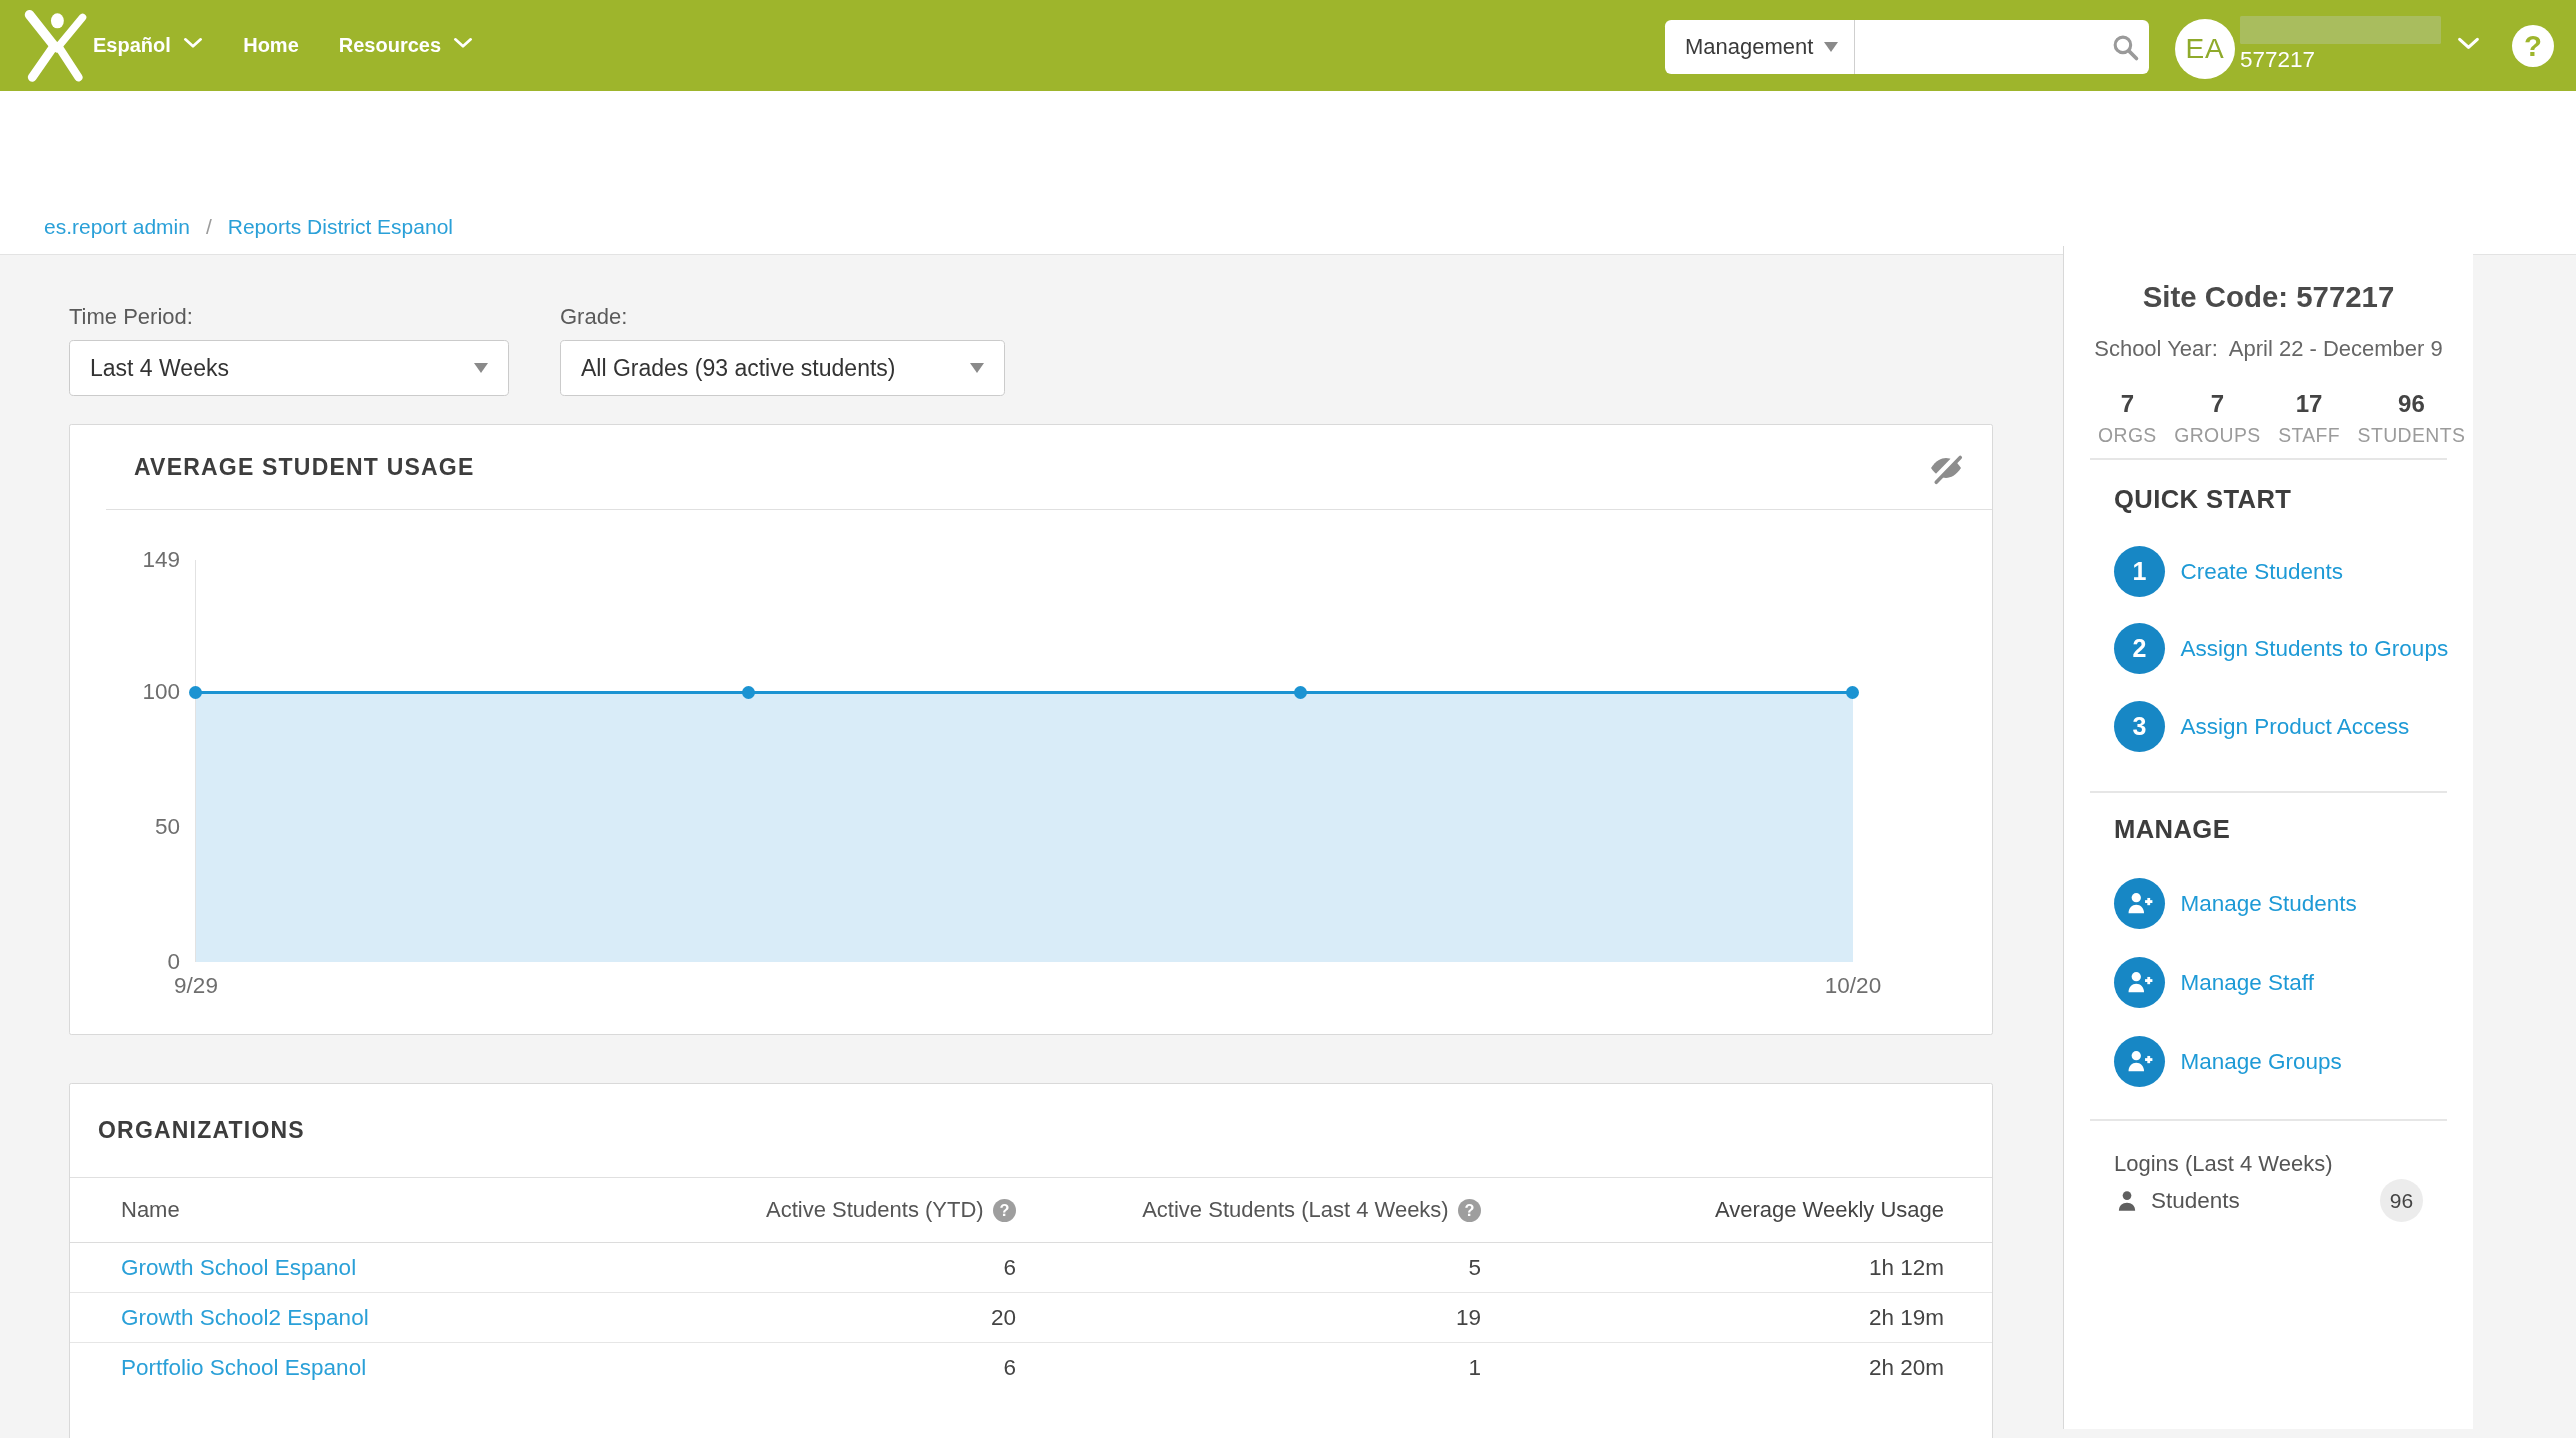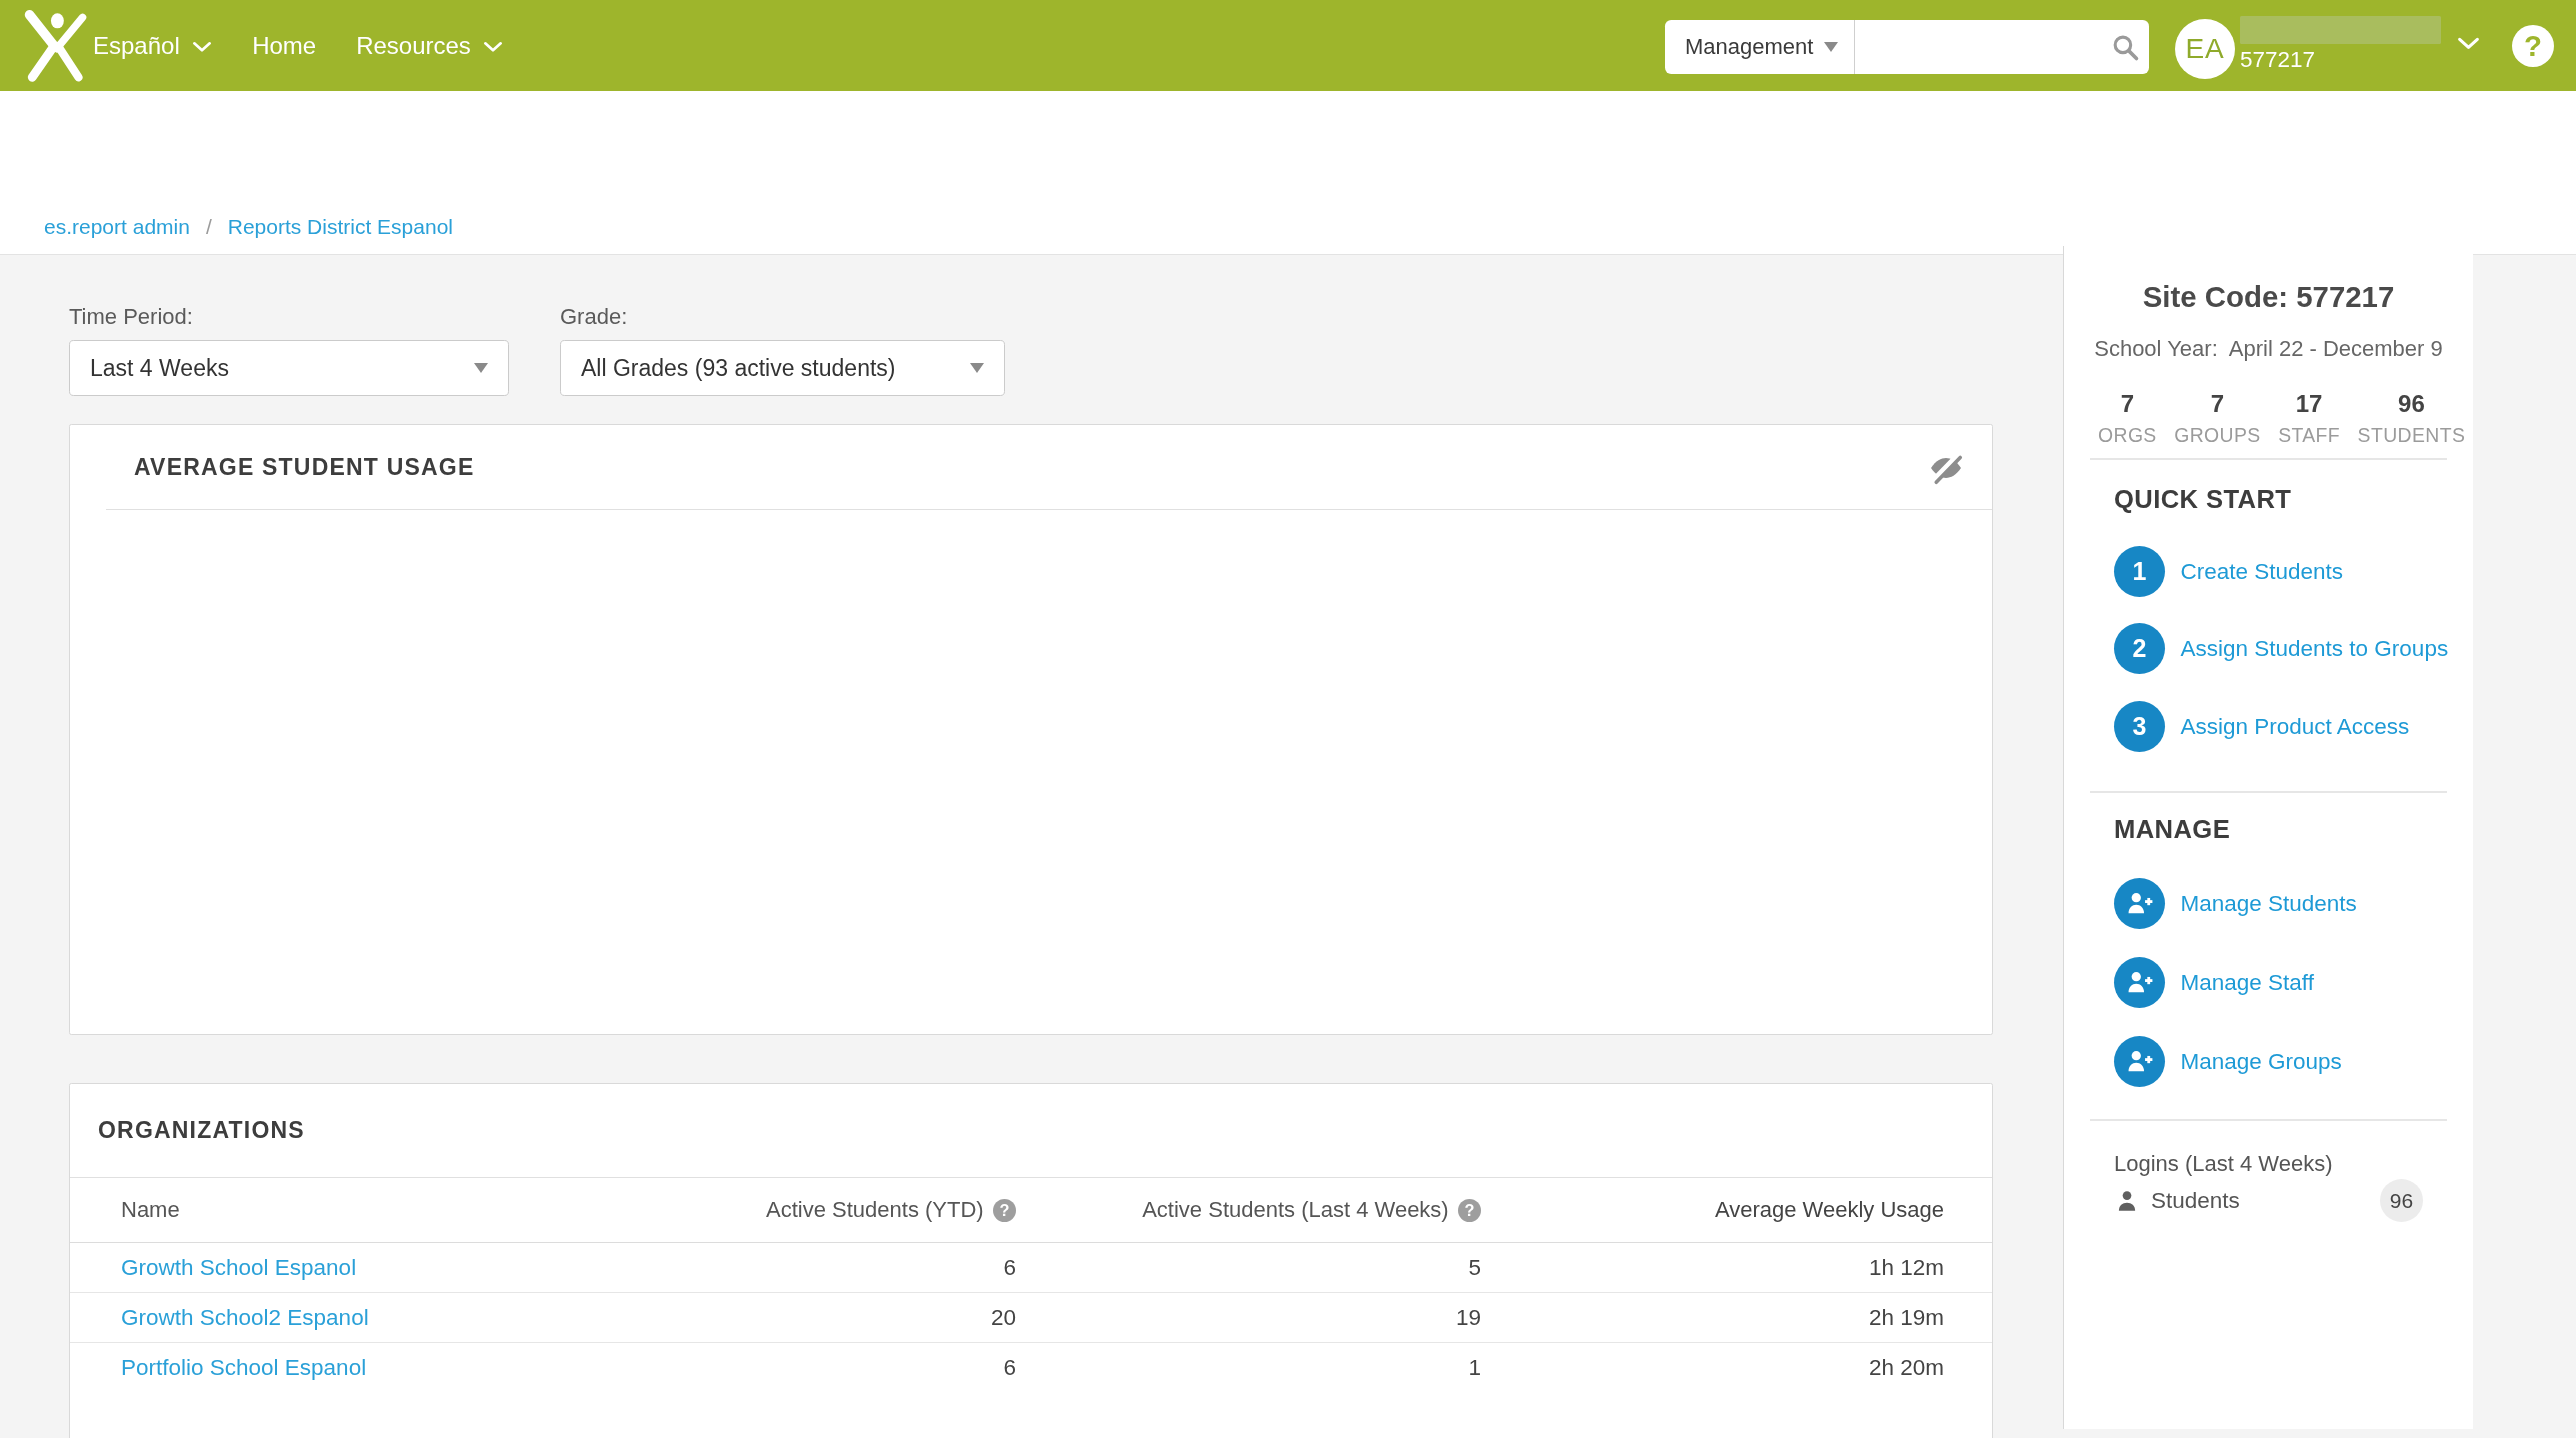--- a/index.html
+++ b/index.html
@@ -6,21 +6,21 @@
   html,body { width:2576px; height:1438px; }
   body {
     position:relative; overflow:hidden; background:#f4f4f4;
     font-family:"Liberation Sans", sans-serif; color:#444;
     -webkit-font-smoothing:antialiased;
   }
   
   .topnav { position:absolute; left:0; top:0; width:2576px; height:91px; background:#9eb52c; }
   .logo { position:absolute; left:20px; top:7.7px; width:68px; height:76px; cursor:pointer; }
   .nav-items { position:absolute; left:93px; top:0; height:91px; display:flex; align-items:center; gap:0; }
-  .nav-item { display:flex; align-items:center; color:#fff; font-size:24px; font-weight:400; cursor:pointer; }
+  .nav-item { display:flex; align-items:flex-start; color:#fff; font-size:20px; font-weight:700; cursor:pointer; }
   .nav-item .lbl { white-space:nowrap; }
   .nav-chev { margin-left:12.4px; margin-top:3.1px; }
   .nav-gap { width:40px; }
   .searchbox { position:absolute; left:1665px; top:20px; width:484px; height:54px; background:#fff; border-radius:6.2px; display:flex; align-items:stretch; overflow:hidden; }
   .search-scope { display:flex; align-items:center; padding:0 15.5px 0 20px; cursor:pointer; border-right:1.5px solid #cfcfcf; }
   .search-scope .scope-lbl { font-size:22px; color:#3a3a3a; }
   .tri-down { width:0; height:0; border-left:7.7px solid transparent; border-right:7.7px solid transparent; border-top:10px solid #8a8a8a; margin-left:11px; }
   .search-input { flex:1; border:none; outline:none; font-size:22px; padding:0 11px; color:#333; background:#fff; min-width:0; }
   .search-mag { width:48px; display:flex; align-items:center; justify-content:center; cursor:pointer; }
   .avatar { position:absolute; left:2175px; top:18.6px; width:60px; height:60px; background:#fff; border-radius:50%; display:flex; align-items:center; justify-content:center; cursor:pointer; }
@@ -166,20 +166,34 @@
 
   <div class="panel" style="left:69px; top:168px; width:1924px; height:611px;padding-left:36px;">
     <div class="panel-head">
       <span class="panel-title">AVERAGE STUDENT USAGE</span>
       <svg class="eye-btn" viewBox="0 0 24 24">
         <path d="M2,12 C5.2,7.2 8.8,5.4 12,5.4 c3.2,0 6.8,1.8 10,6.6 c-3.2,4.8-6.8,6.6-10,6.6 C8.8,18.6 5.2,16.8 2,12 z" fill="#8d8d8d"></path>
         <line x1="3.5" y1="20.5" x2="20" y2="3.5" stroke="#fff" stroke-width="4"></line>
         <line x1="5.5" y1="21.5" x2="21.5" y2="5" stroke="#8d8d8d" stroke-width="2.4" stroke-linecap="round"></line>
       </svg>
     </div>
+    <div class="plot" id="plot">
+        <div class="ytick" style="top: -13px;">149</div>
+        <div class="ytick" style="top: 119px;">100</div>
+        <div class="ytick" style="top: 254px;">50</div>
+        <div class="ytick" style="top: 389px;">0</div>
+        <div class="area-fill" style="left: 0px; top: 132px; width: 1657px; height: 270px; background: rgb(217, 236, 248);"></div>
+        <div class="chart-line" style="left: 0px; top: 131px; width: 1657px; background: rgb(27, 147, 210);"></div>
+        <div class="dot" style="left: -6.6px; top: 126px; background: rgb(27, 147, 210);"></div>
+        <div class="dot" style="left: 546px; top: 126px; background: rgb(27, 147, 210);"></div>
+        <div class="dot" style="left: 1098px; top: 126px; background: rgb(27, 147, 210);"></div>
+        <div class="dot" style="left: 1650px; top: 126px; background: rgb(27, 147, 210);"></div>
+        <div class="xlab" style="left: 0px; top: 413px;">9/29</div>
+        <div class="xlab" style="left: 1657px; top: 413px;">10/20</div>
+      </div>
   </div>
 
   <div class="panel" style="left:69px; top:827px; width:1924px; height:542px;">
     <div class="panel-head" style="height:94px;">
       <span class="panel-title">ORGANIZATIONS</span>
     </div>
     <div class="tbl-headrow">
       <div>Name</div>
       <div class="head-r">
         <span>Active Students (YTD)</span>

